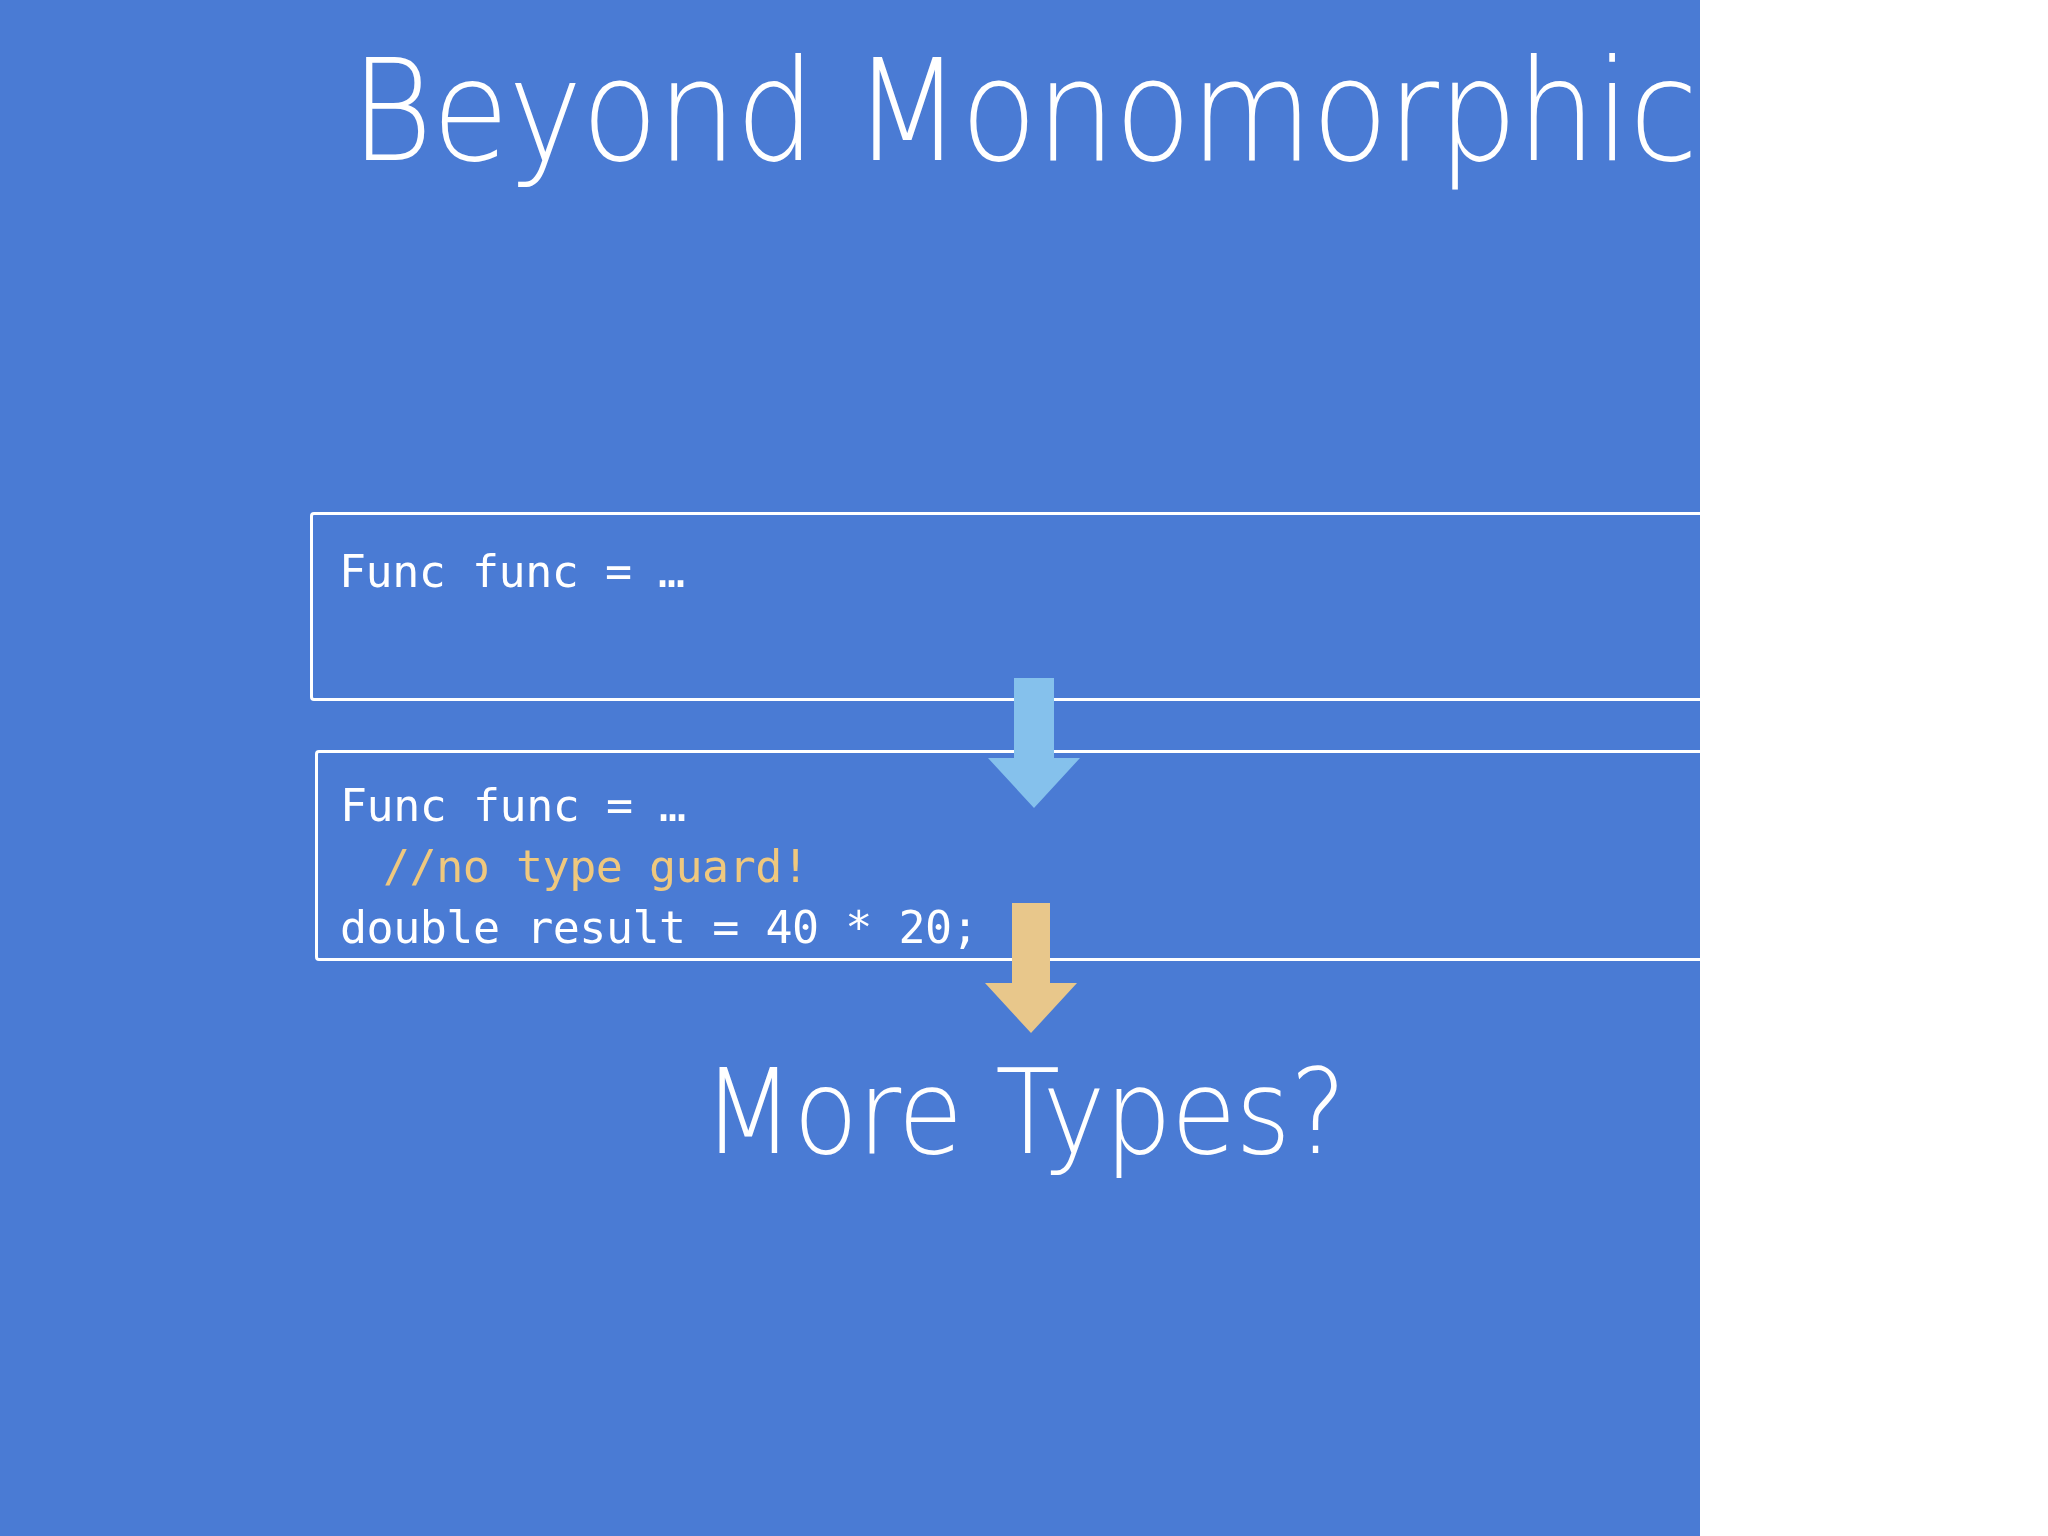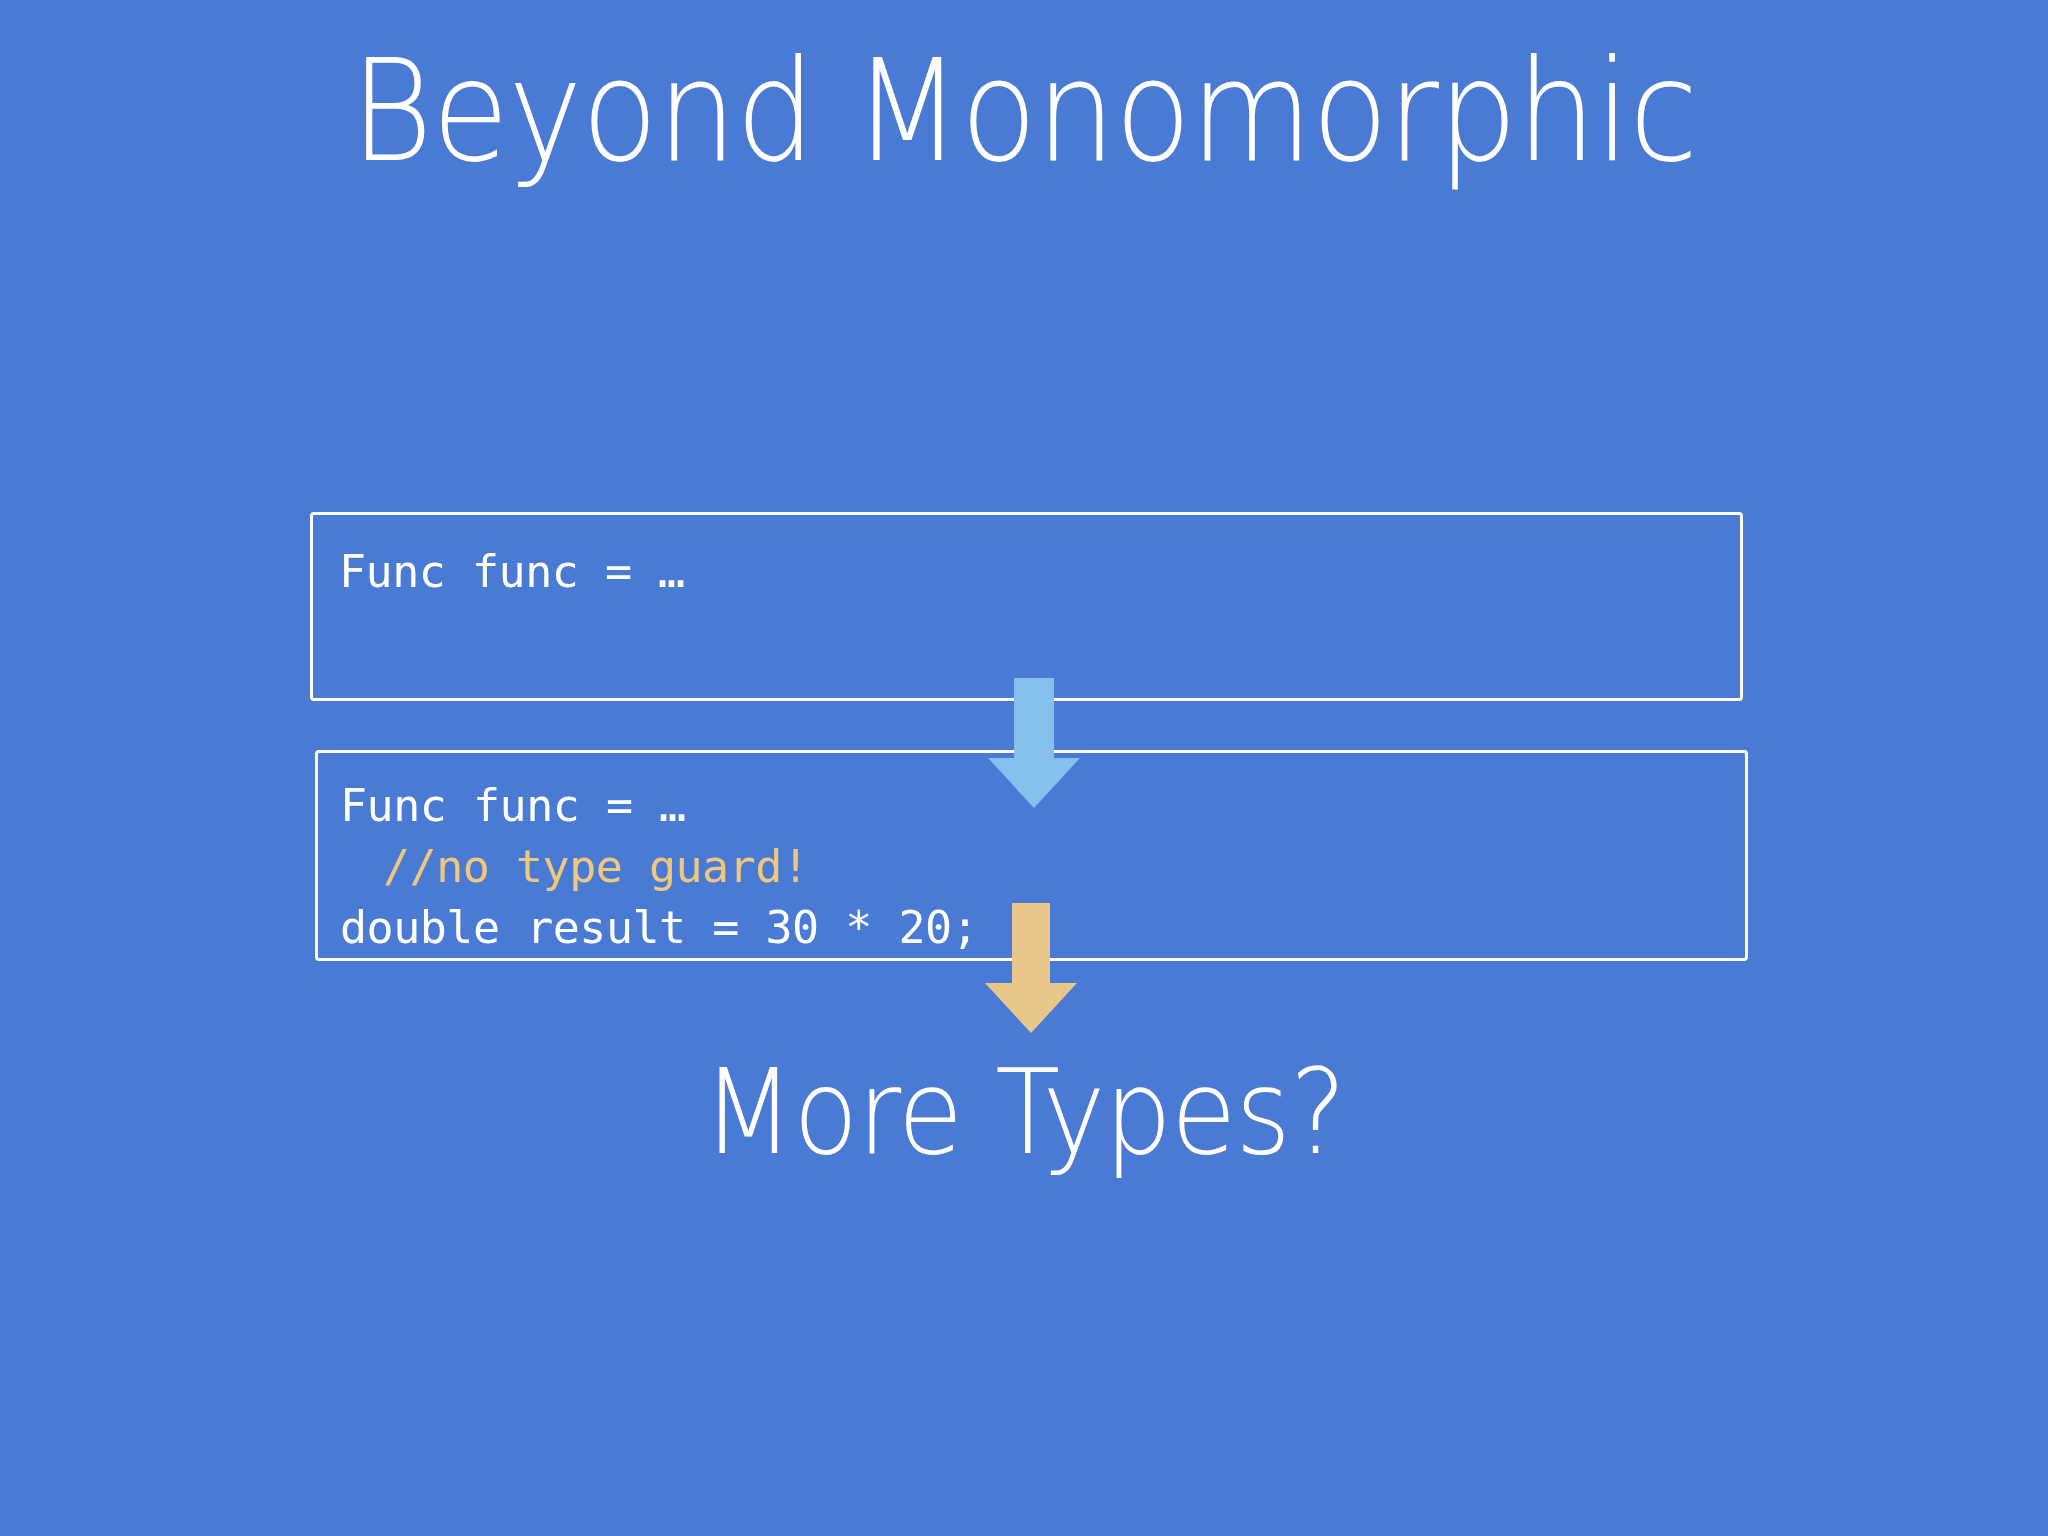--- a/index.html
+++ b/index.html
@@ -8,21 +8,21 @@
   }
   body {
     width: 2048px;
     height: 1536px;
     overflow: hidden;
     font-family: "Liberation Sans", sans-serif;
   }
 
   #slide {
     position: relative;
-    width: 2048px;
+    width: 1700px;
     height: 1536px;
     background: #4A7BD4;
     overflow: hidden;
   }
 
   
   #slide-title {
     position: absolute;
     left: 0;
     top: 34px;
@@ -121,21 +121,21 @@
 
   <div id="slide-title">Beyond Monomorphic</div>
 
   <div id="code-box-1" class="code-box">
     <div class="code-line">Func func = …</div>
   </div>
 
   <div id="code-box-2" class="code-box">
     <div class="code-line">Func func = …</div>
     <div class="code-line comment">//no type guard!</div>
-    <div class="code-line">double result = 30 * 20;</div>
+    <div class="code-line">double result = 40 * 20;</div>
   </div>
 
   <svg id="arrow-blue" class="arrow" viewBox="0 0 92 130" preserveAspectRatio="none">
     <polygon points="26,0 66,0 66,80 92,80 46,130 0,80 26,80" fill="#85C1EC"></polygon>
   </svg>
 
   <svg id="arrow-amber" class="arrow" viewBox="0 0 92 130" preserveAspectRatio="none">
     <polygon points="27,0 65,0 65,80 92,80 46,130 0,80 27,80" fill="#E8C78B"></polygon>
   </svg>
 

